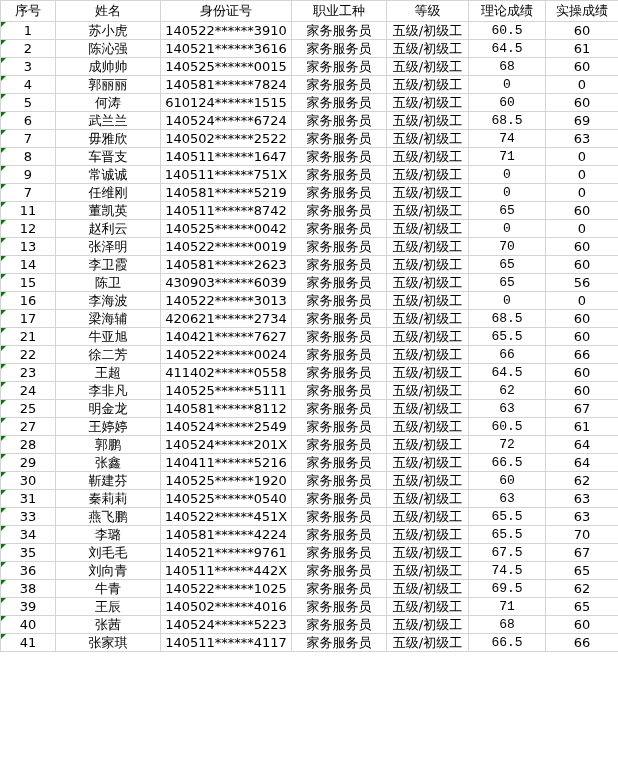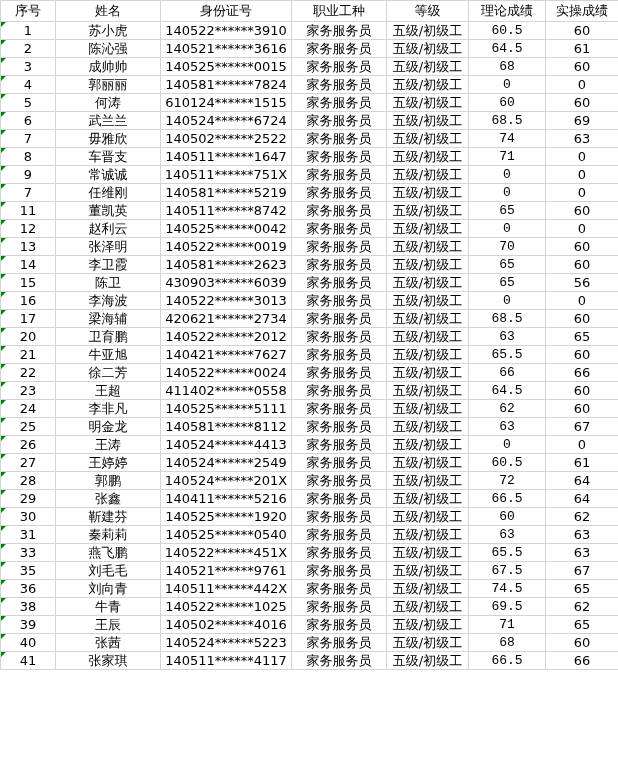--- a/index.html
+++ b/index.html
@@ -221,29 +221,20 @@
         <tr>
           <td class="col-seq"><span class="err-tri"></span><span>17</span></td>
           <td class="col-name"><span>梁海辅</span></td>
           <td class="col-id"><span>420621******2734</span></td>
           <td class="col-job"><span>家务服务员</span></td>
           <td class="col-level"><span>五级/初级工</span></td>
           <td class="col-theory"><span>68.5</span></td>
           <td class="col-practical"><span>60</span></td>
         </tr>
         <tr>
-          <td class="col-seq"><span class="err-tri"></span><span>20</span></td>
-          <td class="col-name"><span>卫育鹏</span></td>
-          <td class="col-id"><span>140522******2012</span></td>
-          <td class="col-job"><span>家务服务员</span></td>
-          <td class="col-level"><span>五级/初级工</span></td>
-          <td class="col-theory"><span>63</span></td>
-          <td class="col-practical"><span>65</span></td>
-        </tr>
-        <tr>
           <td class="col-seq"><span class="err-tri"></span><span>21</span></td>
           <td class="col-name"><span>牛亚旭</span></td>
           <td class="col-id"><span>140421******7627</span></td>
           <td class="col-job"><span>家务服务员</span></td>
           <td class="col-level"><span>五级/初级工</span></td>
           <td class="col-theory"><span>65.5</span></td>
           <td class="col-practical"><span>60</span></td>
         </tr>
         <tr>
           <td class="col-seq"><span class="err-tri"></span><span>22</span></td>
@@ -275,29 +266,20 @@
         <tr>
           <td class="col-seq"><span class="err-tri"></span><span>25</span></td>
           <td class="col-name"><span>明金龙</span></td>
           <td class="col-id"><span>140581******8112</span></td>
           <td class="col-job"><span>家务服务员</span></td>
           <td class="col-level"><span>五级/初级工</span></td>
           <td class="col-theory"><span>63</span></td>
           <td class="col-practical"><span>67</span></td>
         </tr>
         <tr>
-          <td class="col-seq"><span class="err-tri"></span><span>26</span></td>
-          <td class="col-name"><span>王涛</span></td>
-          <td class="col-id"><span>140524******4413</span></td>
-          <td class="col-job"><span>家务服务员</span></td>
-          <td class="col-level"><span>五级/初级工</span></td>
-          <td class="col-theory"><span>0</span></td>
-          <td class="col-practical"><span>0</span></td>
-        </tr>
-        <tr>
           <td class="col-seq"><span class="err-tri"></span><span>27</span></td>
           <td class="col-name"><span>王婷婷</span></td>
           <td class="col-id"><span>140524******2549</span></td>
           <td class="col-job"><span>家务服务员</span></td>
           <td class="col-level"><span>五级/初级工</span></td>
           <td class="col-theory"><span>60.5</span></td>
           <td class="col-practical"><span>61</span></td>
         </tr>
         <tr>
           <td class="col-seq"><span class="err-tri"></span><span>28</span></td>
@@ -336,20 +318,29 @@
           <td class="col-practical"><span>63</span></td>
         </tr>
         <tr>
           <td class="col-seq"><span class="err-tri"></span><span>33</span></td>
           <td class="col-name"><span>燕飞鹏</span></td>
           <td class="col-id"><span>140522******451X</span></td>
           <td class="col-job"><span>家务服务员</span></td>
           <td class="col-level"><span>五级/初级工</span></td>
           <td class="col-theory"><span>65.5</span></td>
           <td class="col-practical"><span>63</span></td>
+        </tr>
+        <tr>
+          <td class="col-seq"><span class="err-tri"></span><span>34</span></td>
+          <td class="col-name"><span>李璐</span></td>
+          <td class="col-id"><span>140581******4224</span></td>
+          <td class="col-job"><span>家务服务员</span></td>
+          <td class="col-level"><span>五级/初级工</span></td>
+          <td class="col-theory"><span>65.5</span></td>
+          <td class="col-practical"><span>70</span></td>
         </tr>
         <tr>
           <td class="col-seq"><span class="err-tri"></span><span>35</span></td>
           <td class="col-name"><span>刘毛毛</span></td>
           <td class="col-id"><span>140521******9761</span></td>
           <td class="col-job"><span>家务服务员</span></td>
           <td class="col-level"><span>五级/初级工</span></td>
           <td class="col-theory"><span>67.5</span></td>
           <td class="col-practical"><span>67</span></td>
         </tr>

